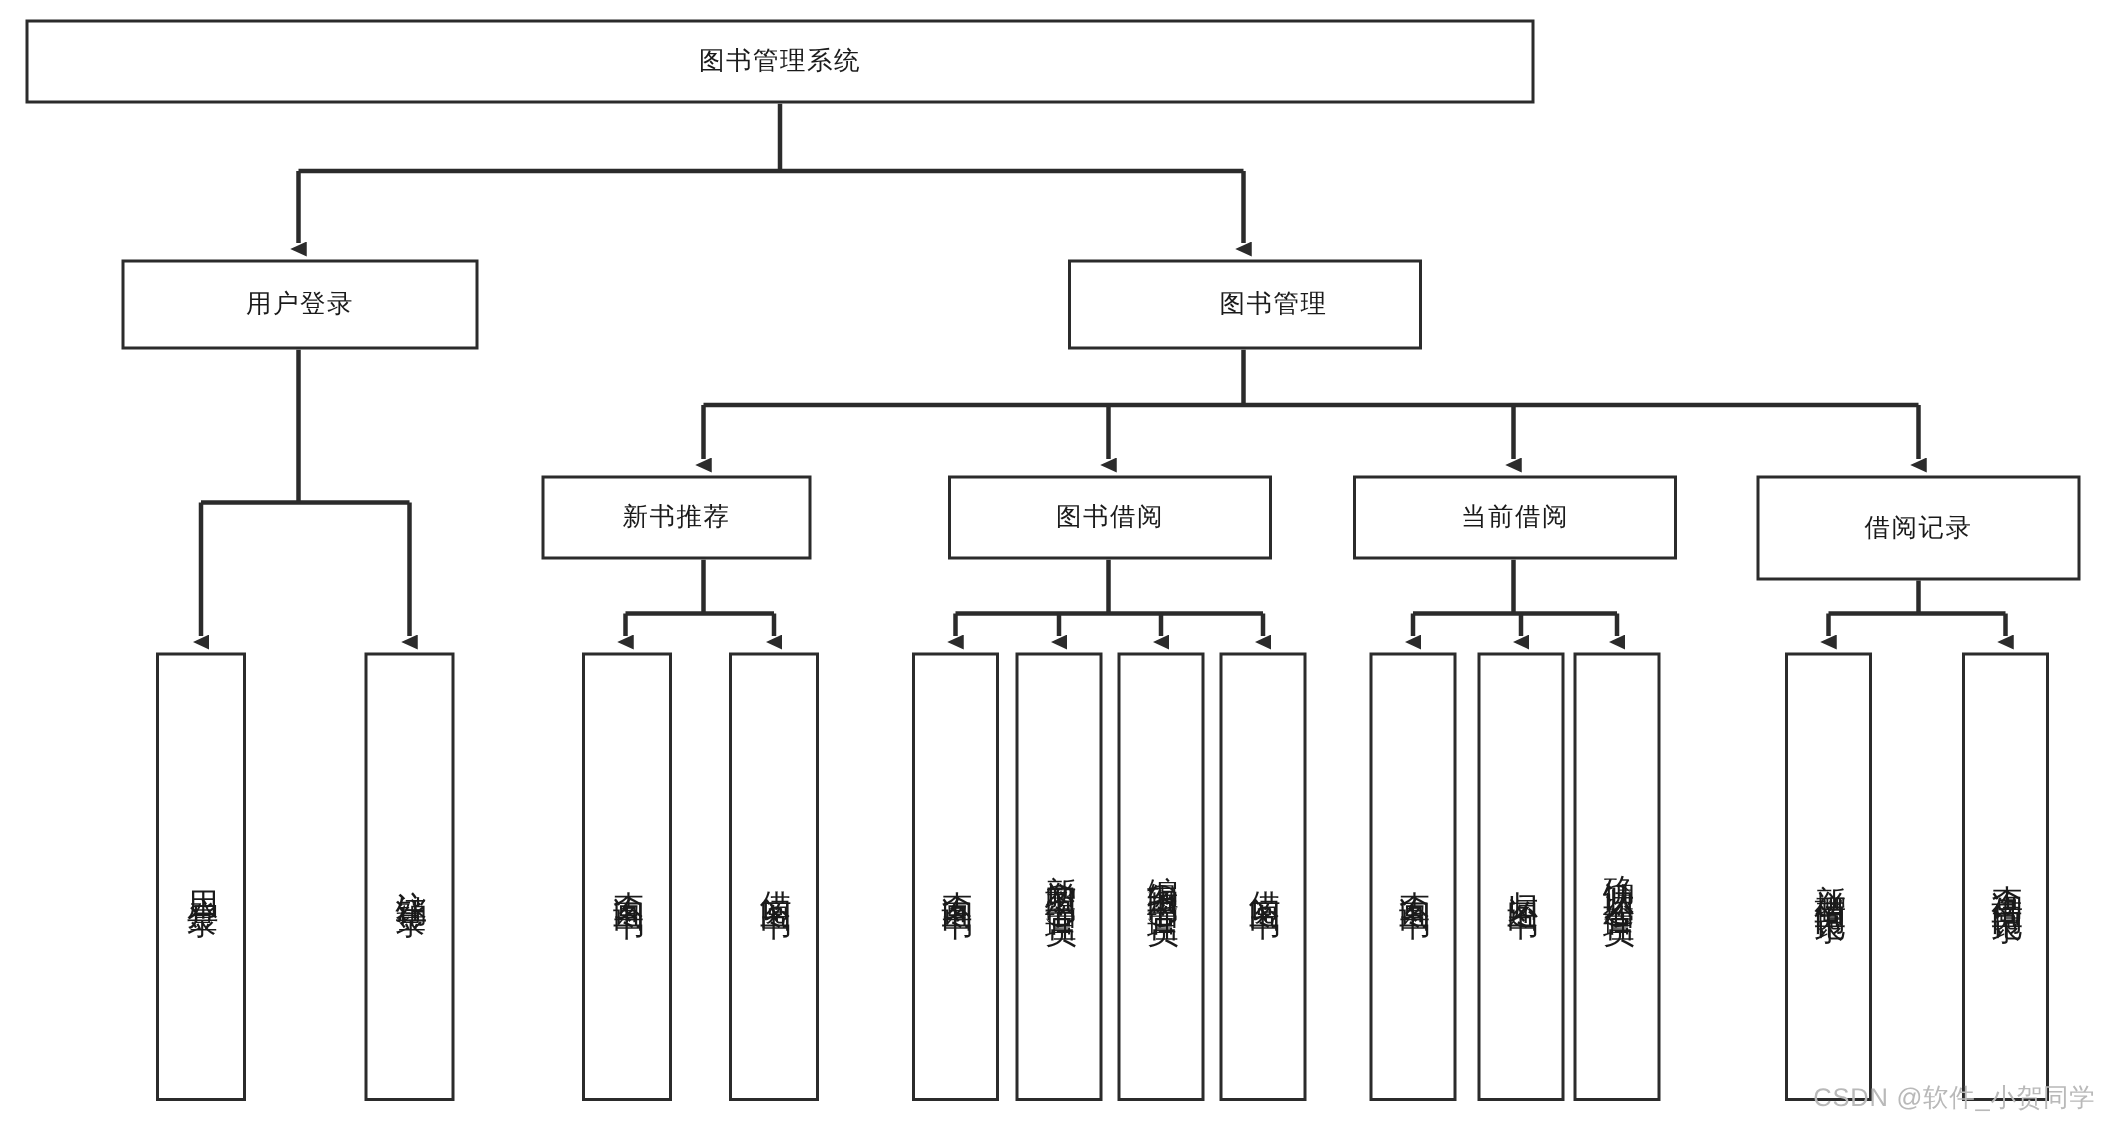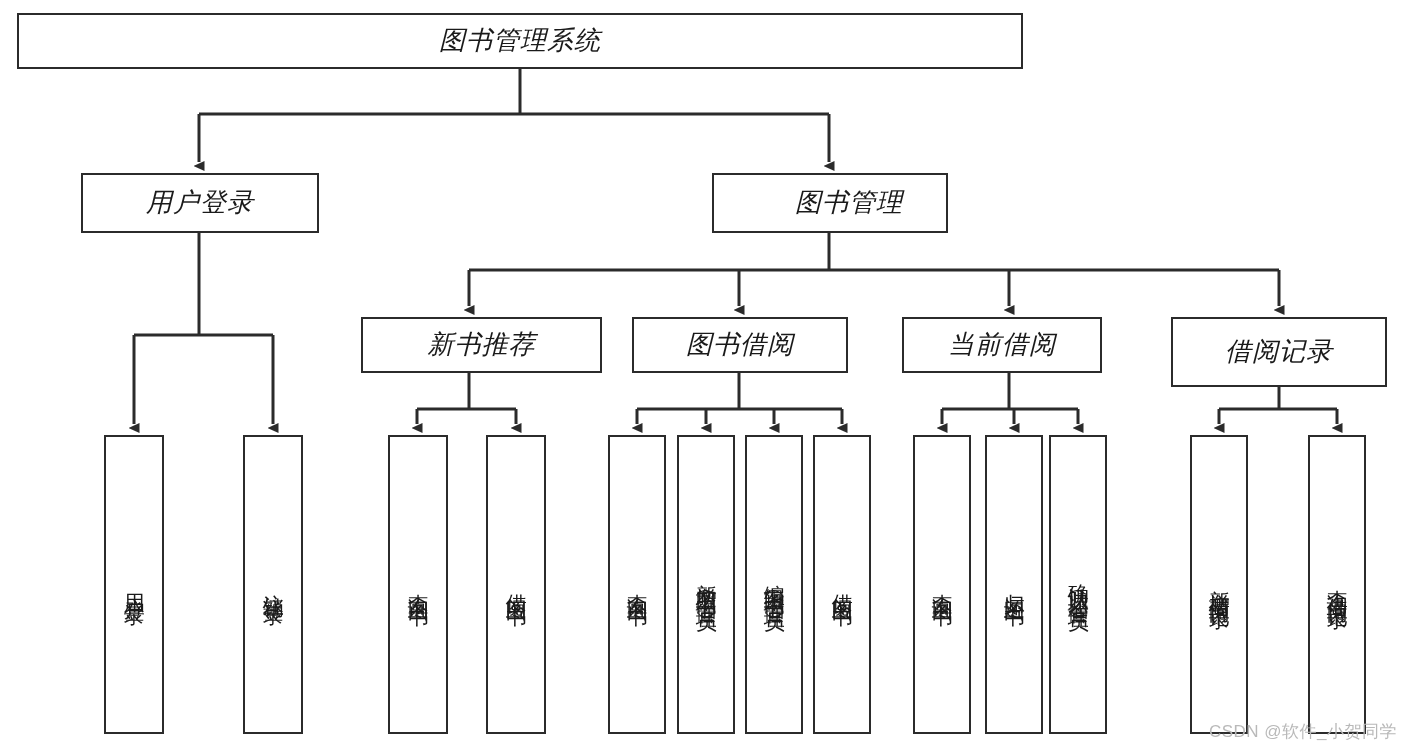--- a/index.html
+++ b/index.html
@@ -30,25 +30,24 @@
     position: absolute;
     box-sizing: border-box;
     background: #ffffff;
     border: 2px solid #2b2b2b;
     display: flex;
     align-items: center;
     justify-content: center;
     color: #1a1a1a;
   }
   .node.horiz {
-    font-size: 26px;
+    font-size: 17px;
     letter-spacing: 1px;
     line-height: 1.2;
     white-space: nowrap;
-    font-style: italic;
   }
   .node.vert {
     writing-mode: vertical-rl;
     text-orientation: upright;
     font-size: 21px;
     line-height: 1.35;
     letter-spacing: 4px;
     padding-top: 4px;
     padding-bottom: 4px;
     text-align: center;
@@ -130,27 +129,27 @@
     <span>图书管理系统</span>
   </div>
 
   <div class="node horiz" style="left: 81px; top: 173px; width: 238px; height: 60px;">
     <span>用户登录</span>
   </div>
   <div class="node horiz" style="left: 712px; top: 173px; width: 236px; height: 60px; padding-left: 38px;">
     <span>图书管理</span>
   </div>
 
-  <div class="node horiz" style="left: 361px; top: 317px; width: 241px; height: 56px;">
+  <div class="node horiz" style="left: 361px; top: 317px; width: 180px; height: 56px;">
     <span>新书推荐</span>
   </div>
   <div class="node horiz" style="left: 632px; top: 317px; width: 216px; height: 56px; text-align: center;">
     <span>图书借阅</span>
   </div>
-  <div class="node horiz" style="left: 902px; top: 317px; width: 200px; height: 56px;">
+  <div class="node horiz" style="left: 902px; top: 317px; width: 216px; height: 56px;">
     <span>当前借阅</span>
   </div>
   <div class="node horiz" style="left: 1171px; top: 317px; width: 216px; height: 70px;">
     <span>借阅记录</span>
   </div>
 
   <div class="node vert" style="left: 104px; top: 435px; width: 60px; height: 299px;">
     <span class="vtext">用户登录</span>
   </div>
   <div class="node vert" style="left: 243px; top: 435px; width: 60px; height: 299px;">

